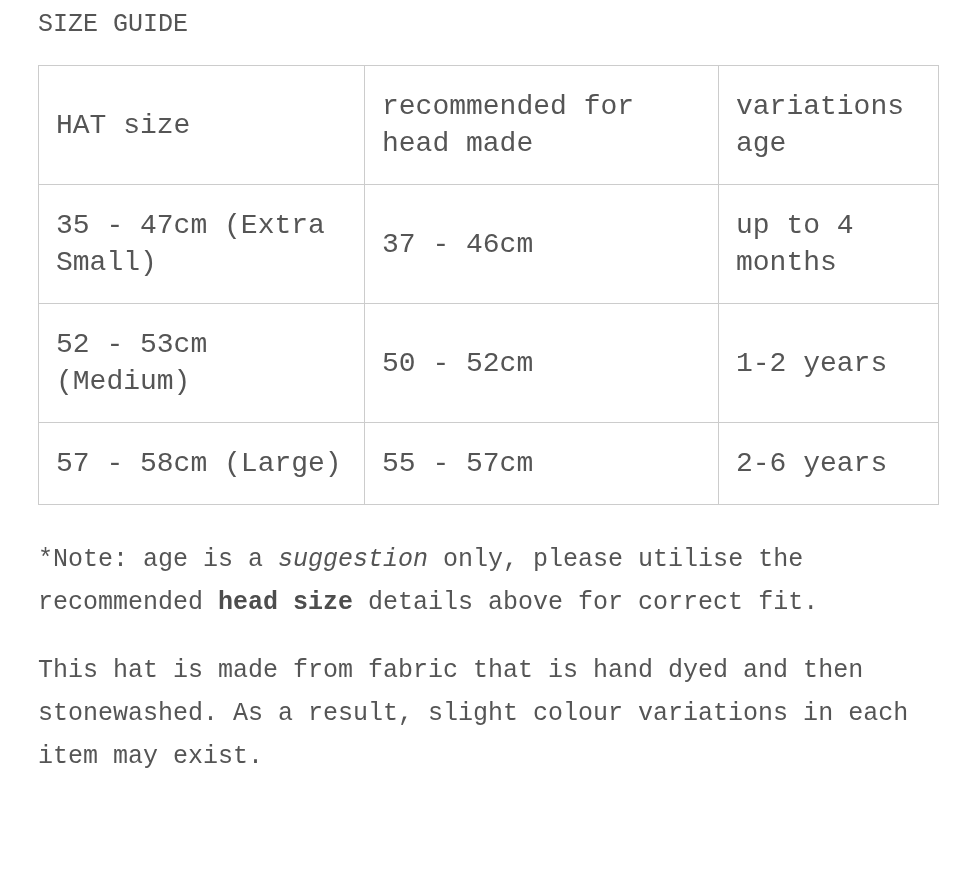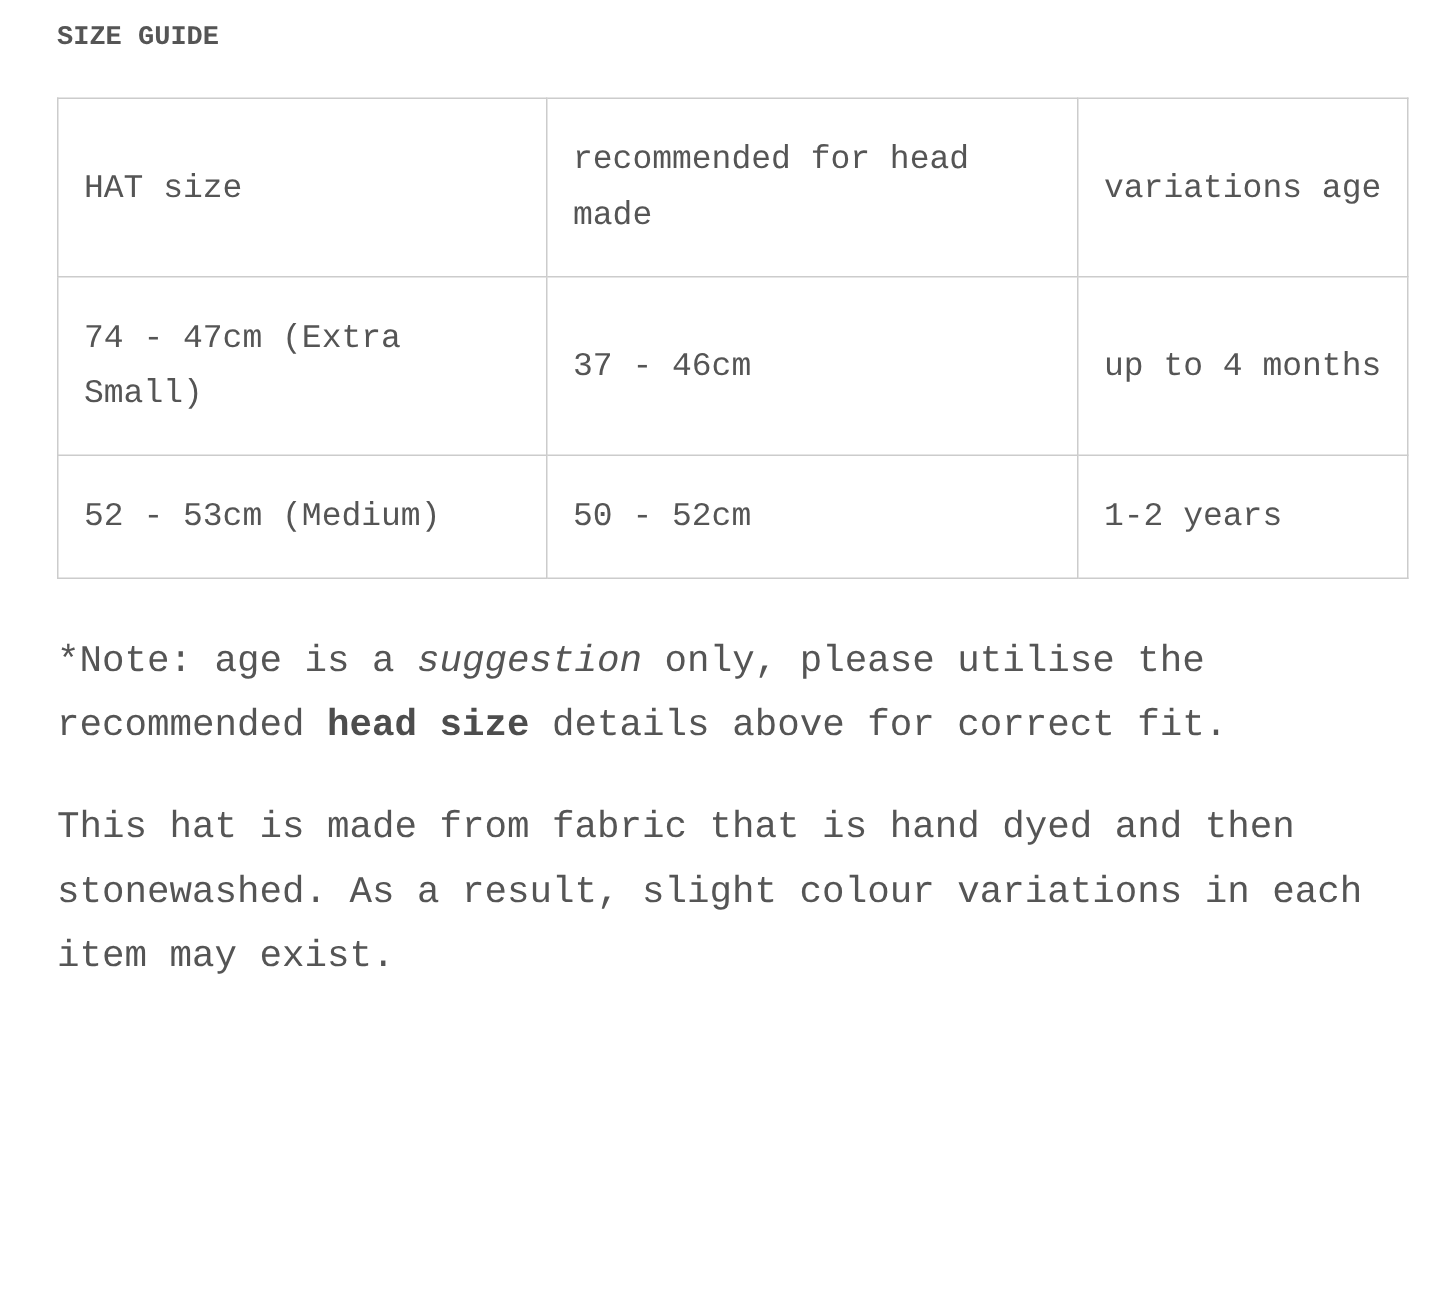--- a/index.html
+++ b/index.html
@@ -7,31 +7,31 @@
   .page {
     width: 965px;
     height: 874px;
     overflow: hidden;
     background: #ffffff;
     color: #555555;
     font-family: "Liberation Mono", "DejaVu Sans Mono", monospace;
     padding: 10px 27px 0 38px;
   }
   .page-title {
-    font-size: 18px;
-    font-weight: bold;
+    font-size: 25px;
+    font-weight: normal;
     line-height: 30px;
     margin: 0 0 25px 0;
     white-space: nowrap;
   }
   table.size-table {
     width: 900px;
     border-collapse: collapse;
     table-layout: fixed;
-    font-size: 22px;
+    font-size: 28px;
     line-height: 37px;
     margin: 0 12px 33px 0;
   }
   table.size-table col.c1 { width: 326px; }
   table.size-table col.c2 { width: 354px; }
   table.size-table col.c3 { width: 220px; }
   table.size-table th,
   table.size-table td {
     border: 1px solid #cccccc;
     padding: 22px 17px;
@@ -65,28 +65,33 @@
         <col class="c2">
         <col class="c3">
     </colgroup>
     <tbody>
       <tr>
         <th>HAT size</th>
         <th>recommended for head made</th>
         <th>variations age</th>
       </tr>
       <tr>
-        <td>74 - 47cm (Extra Small)</td>
+        <td>35 - 47cm (Extra Small)</td>
         <td>37 - 46cm</td>
         <td>up to 4 months</td>
       </tr>
       <tr>
         <td>52 - 53cm (Medium)</td>
         <td>50 - 52cm</td>
         <td>1-2 years</td>
+      </tr>
+      <tr>
+        <td>57 - 58cm (Large)</td>
+        <td>55 - 57cm</td>
+        <td>2-6 years</td>
       </tr>
     </tbody>
   </table>
 
   <p class="note-paragraph"><span>*Note: age is a </span><em class="note-emphasis">suggestion</em><span> only, please utilise the recommended </span><strong class="note-strong">head size</strong><span> details above for correct fit.</span></p>
 
 
   <p class="body-paragraph">This hat is made from fabric that is hand dyed and then stonewashed. As a result, slight colour variations in each item may exist.</p>
 
 </div>

